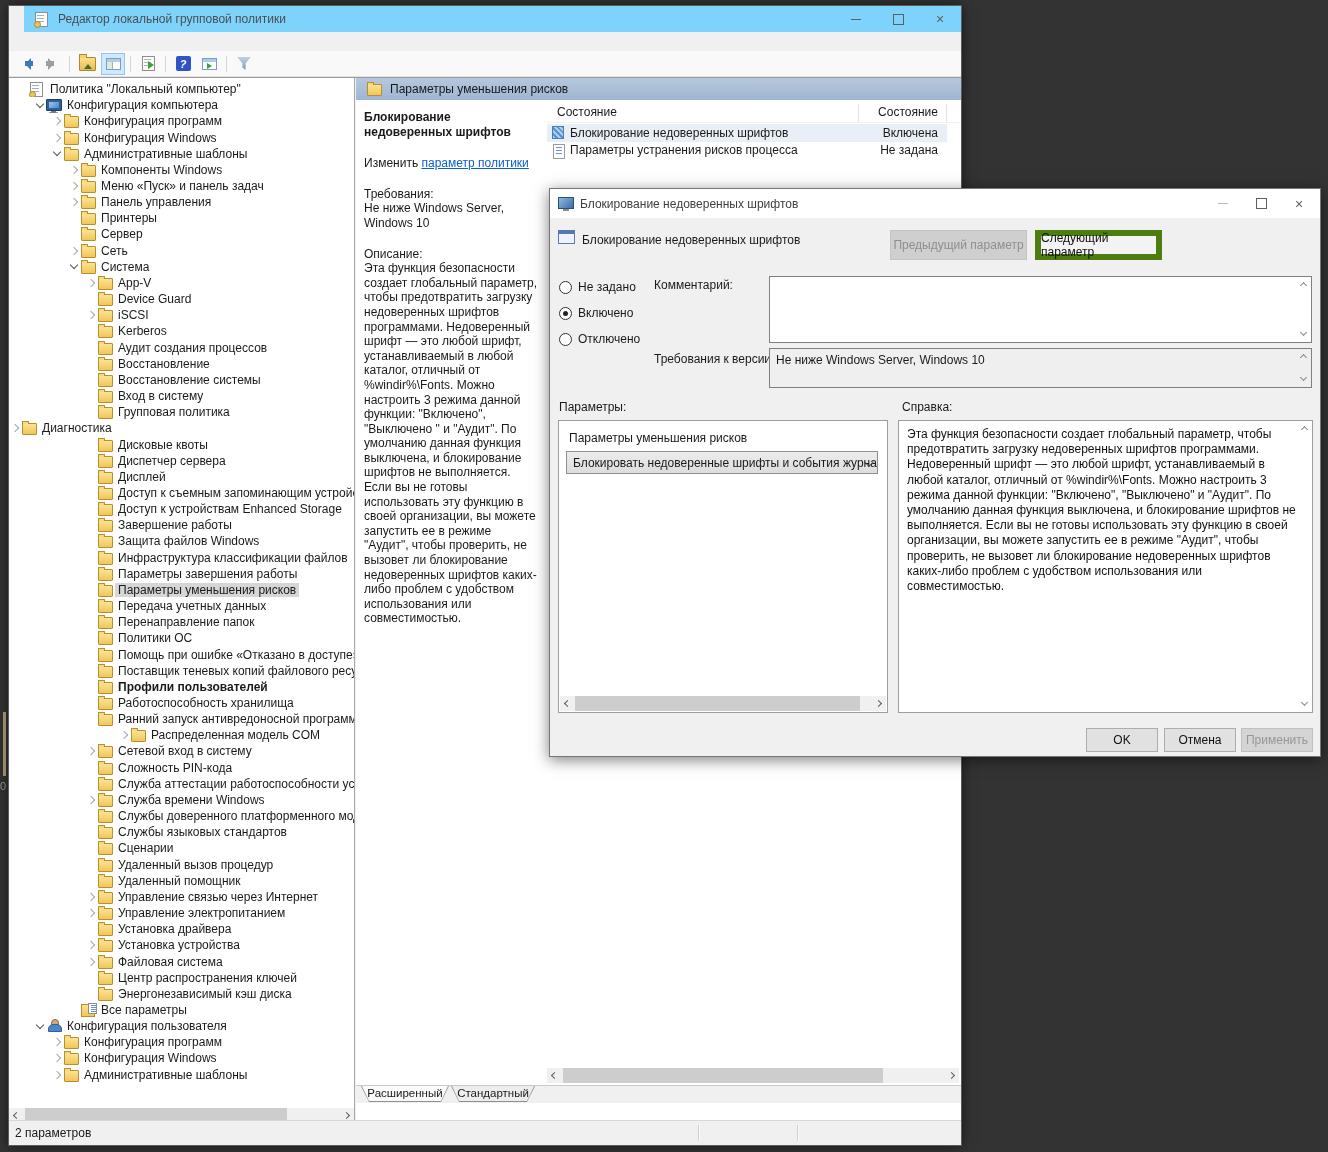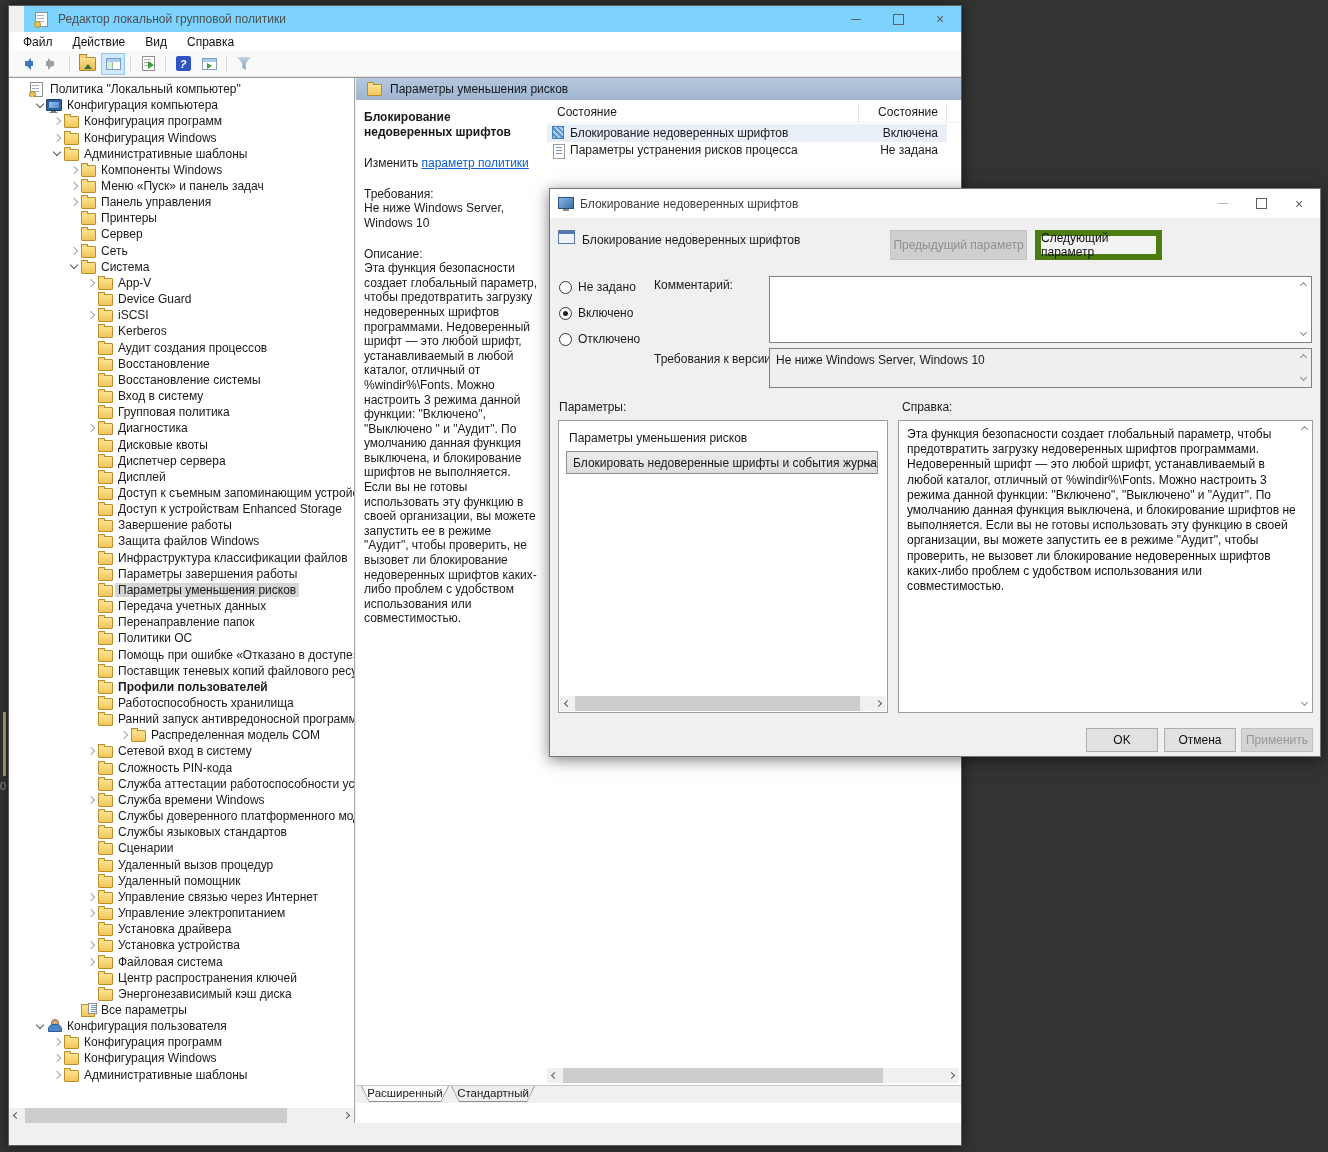--- a/index.html
+++ b/index.html
@@ -191,26 +191,20 @@
       <span class="wc">
           <i class="g-min"></i>
         </span>
       <span class="wc">
           <i class="g-max"></i>
         </span>
       <span class="wc cls">×</span>
     </span>
   </div>
 
-  <div class="menubar" id="menubar">
-      <span class="menu-item">Файл</span>
-      <span class="menu-item">Действие</span>
-      <span class="menu-item">Вид</span>
-      <span class="menu-item">Справка</span>
-    </div>
   <div class="toolbar" id="toolbar">
       <span class="tb-btn">
         <i class="i-back"></i>
       </span>
       <span class="tb-btn">
         <i class="i-fwd"></i>
       </span>
       <span class="tb-sep"></span>
       <span class="tb-btn">
         <i class="i-up"></i>
@@ -379,21 +373,21 @@
             </span>
             <span class="lbl">Вход в систему</span>
           </div>
           <div class="tree-row" style="padding-left: 76px;">
             <span class="chev"></span>
             <span class="tic">
               <i class="ic-folder-g"></i>
             </span>
             <span class="lbl">Групповая политика</span>
           </div>
-          <div class="tree-row" style="padding-left: 76px;">
+          <div class="tree-row" style="">
             <span class="chev c"></span>
             <span class="tic">
               <i class="ic-folder-g"></i>
             </span>
             <span class="lbl">Диагностика</span>
           </div>
           <div class="tree-row" style="padding-left: 76px;">
             <span class="chev"></span>
             <span class="tic">
               <i class="ic-folder-g"></i>
@@ -740,20 +734,25 @@
         <div class="tab" style="left:5px;width:88px">
           <span class="tin">Расширенный</span>
         </div>
         <div class="tab t2" style="left:95px;width:84px">
           <span class="tin">Стандартный</span>
         </div>
       </div>
     </div>
   </div>
 
+  <div class="statusbar">
+    <span>2 параметров</span>
+    <i class="sb-sep" style="left:689px"></i>
+    <i class="sb-sep" style="left:788px"></i>
+  </div>
 </div>
 
 <div class="dialog">
   <div class="dlg-titlebar">
     <span class="ic-dlgapp"></span>
     <span class="title-text">Блокирование недоверенных шрифтов</span>
     <span class="dlg-ctl">
       <span class="wc">
           <i class="g-min dis"></i>
         </span>

